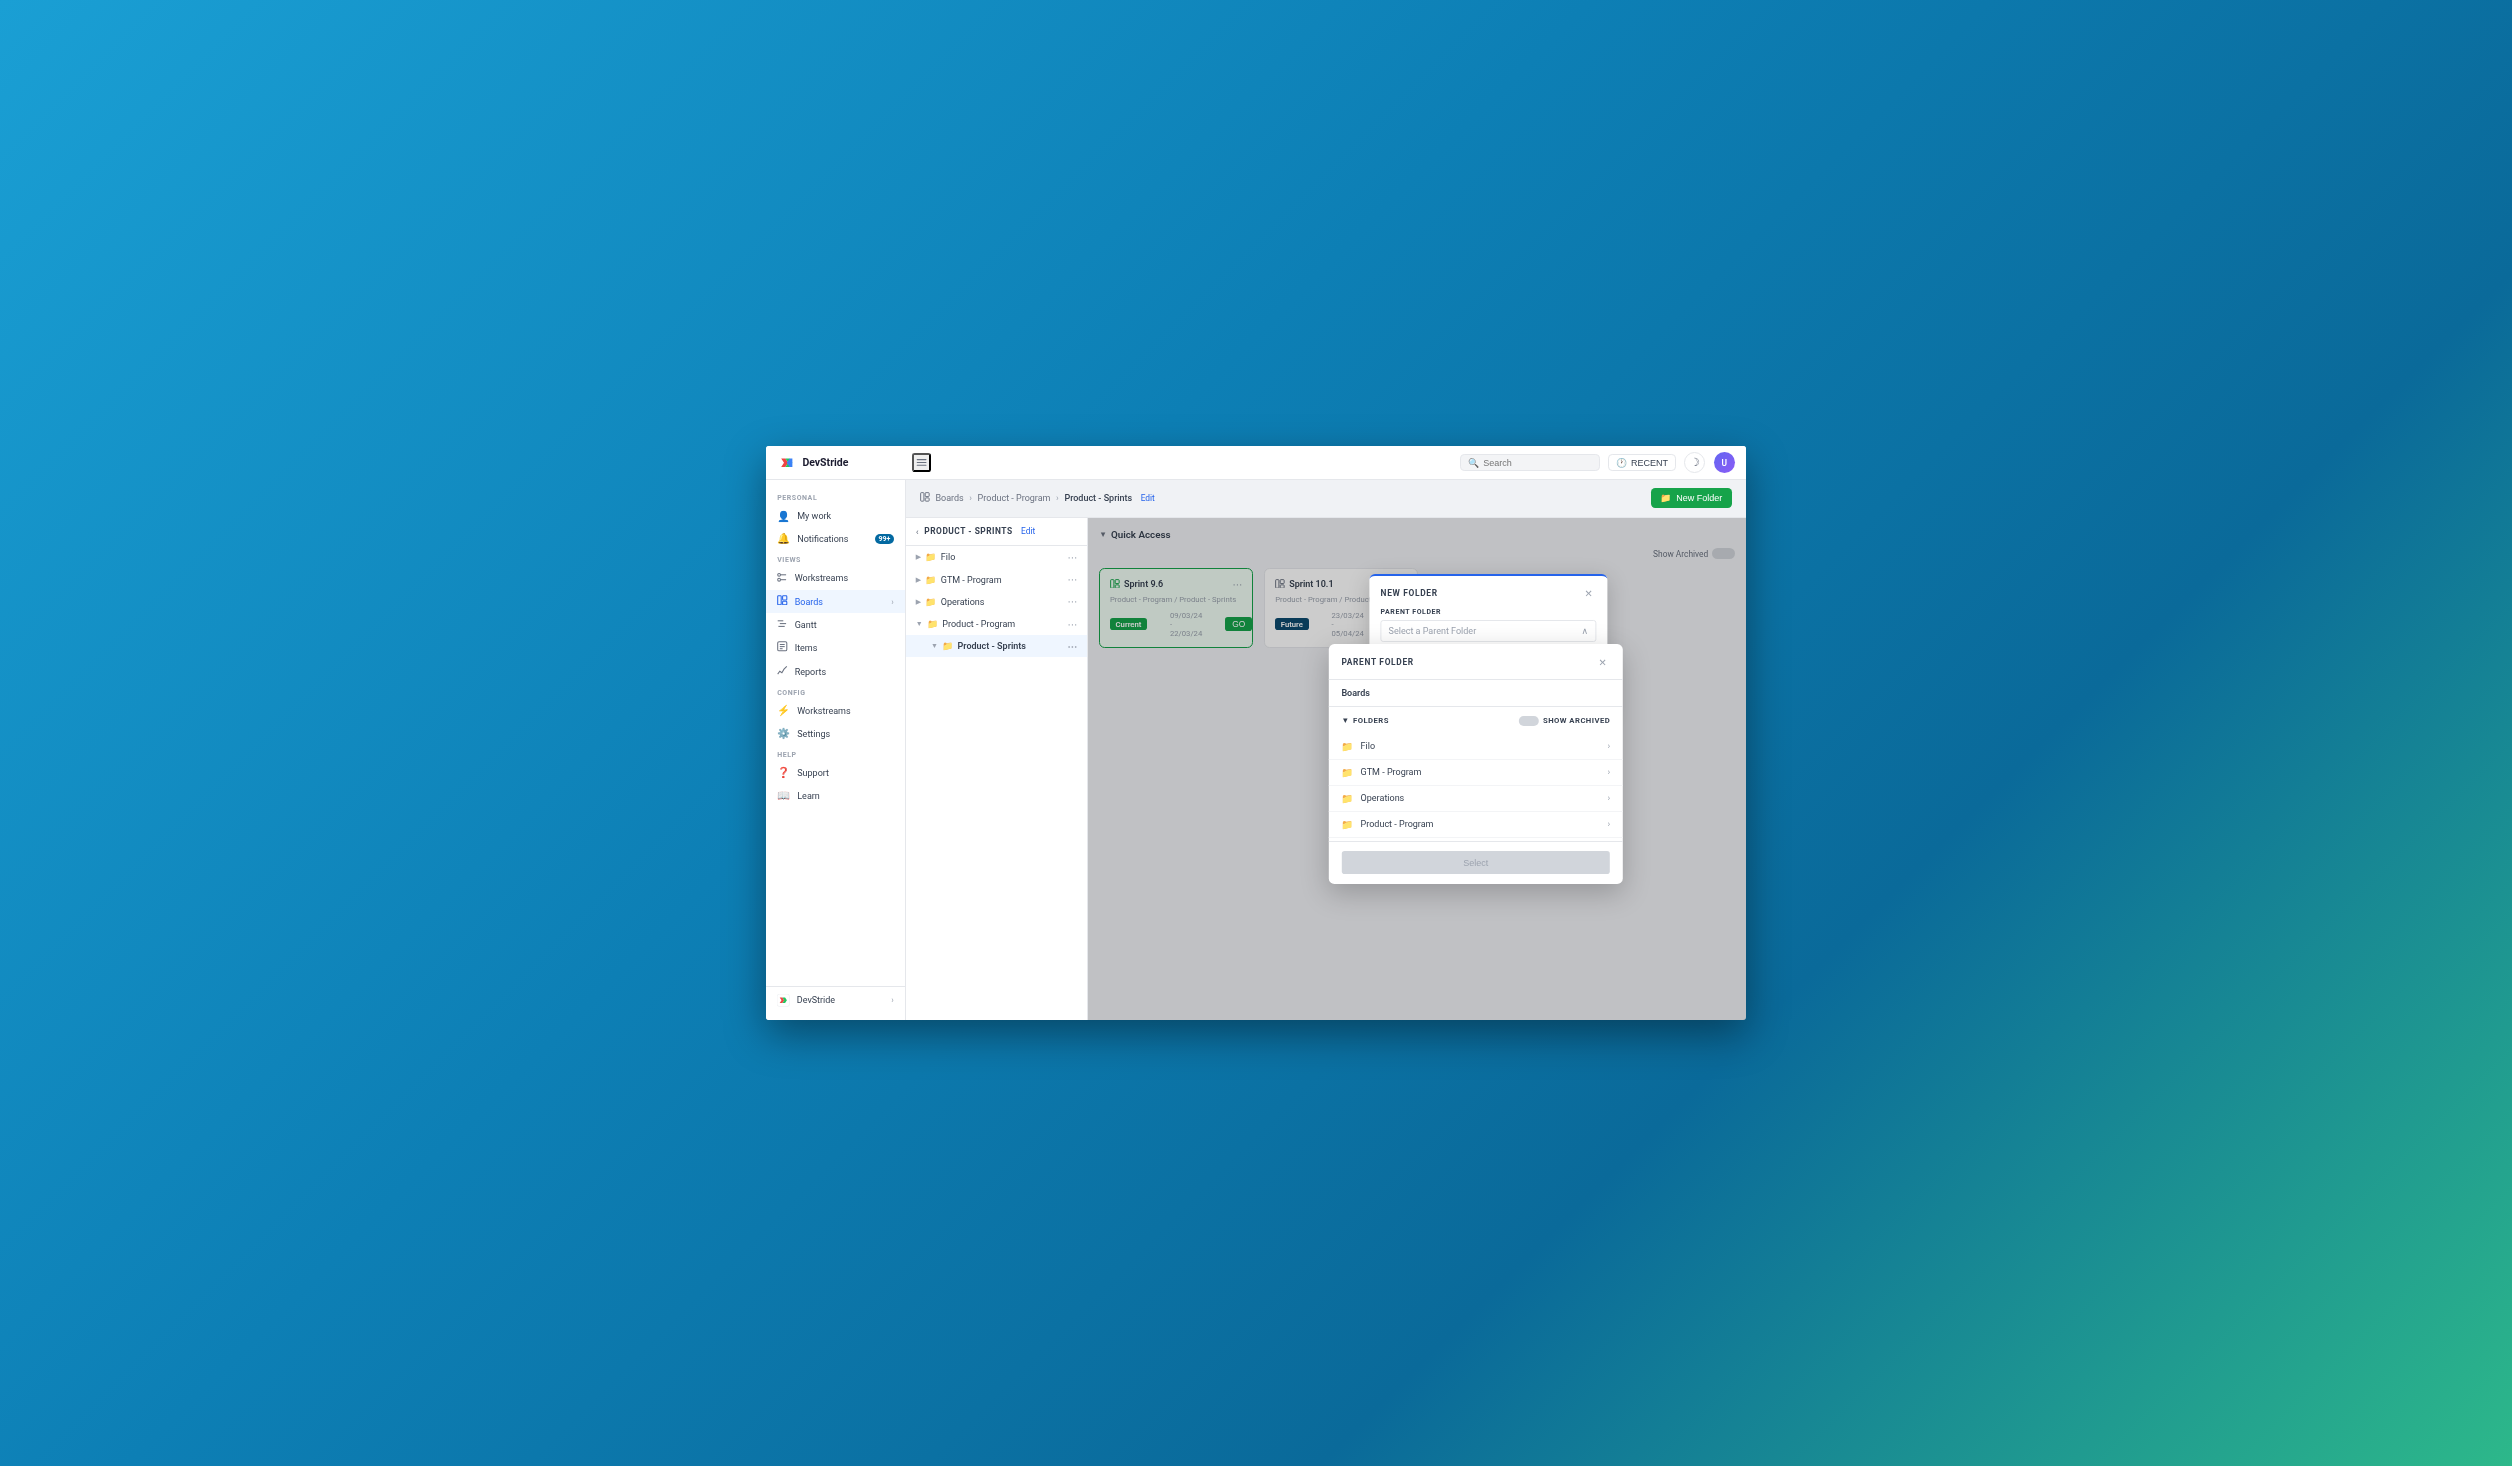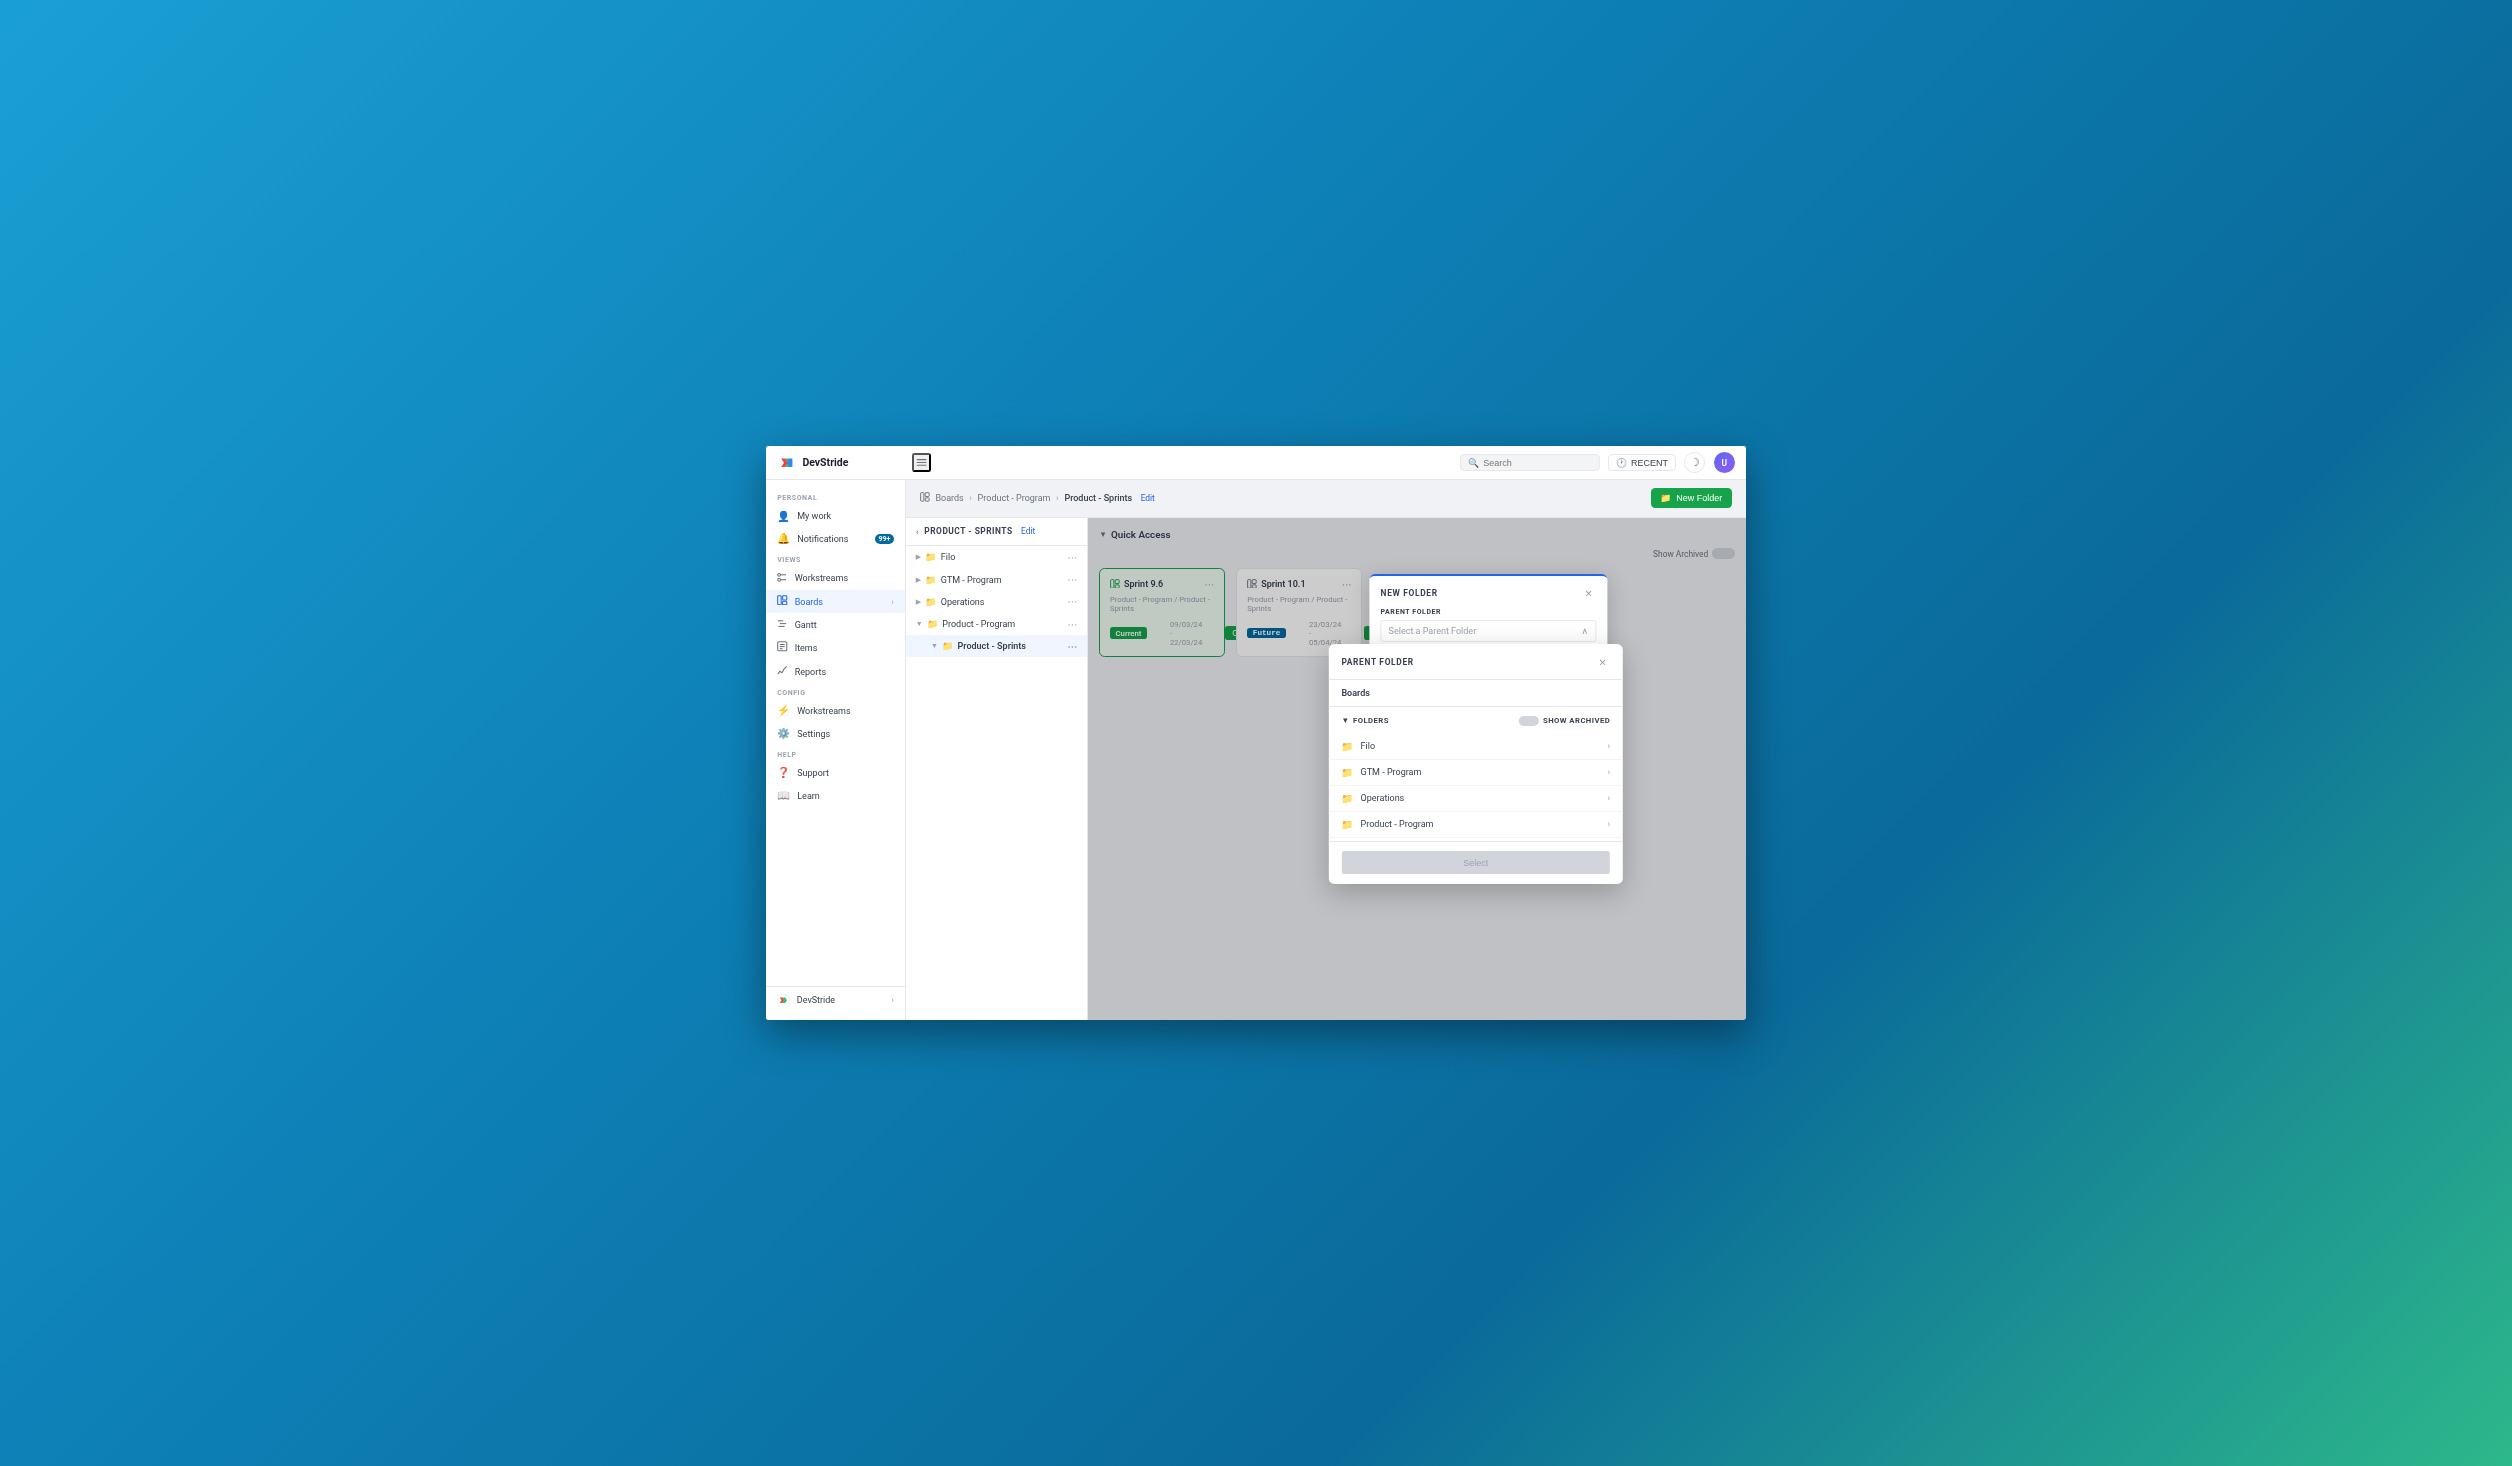--- a/index.html
+++ b/index.html
@@ -320,21 +320,21 @@
     }
     .sprint-cards {
       display: flex;
       gap: 11.2px;
     }
     .sprint-card {
       background: #fff;
       border-radius: 5.6px;
       border: 1.4px solid #e5e7eb;
       padding: 9.8px;
-      width: 126px;
+      width: 154px;
       position: relative;
     }
     .sprint-card.current { border-color: #16a34a; background: #f0fdf4; }
     .sprint-card-header {
       display: flex;
       align-items: center;
       gap: 4.2px;
       margin-bottom: 4.2px;
     }
     .sprint-card-icon { font-size: 9.8px; color: #6b7280; }
@@ -347,21 +347,21 @@
     }
     .sprint-card-path { font-size: 7.7px; color: #9ca3af; margin-bottom: 7px; }
     .sprint-card-footer { display: flex; align-items: center; gap: 23px; }
     .sprint-badge {
       font-size: 7.7px;
       font-weight: 600;
       padding: 1.4px 5.6px;
       border-radius: 2.8px;
     }
     .sprint-badge.current { background: #16a34a; color: #fff; }
-    .sprint-badge.future { background: #0369a1; color: #fff; font-family: Liberation Mono, monospace; }
+    .sprint-badge.future { background: #0c4a6e; color: #fff; }
     .sprint-date { font-size: 7.7px; color: #9ca3af; }
     .sprint-go-btn {
       margin-left: auto;
       background: #16a34a;
       color: #fff;
       border: none;
       border-radius: 2.8px;
       padding: 2.1px 7px;
       font-size: 8.4px;
       font-weight: 400;

